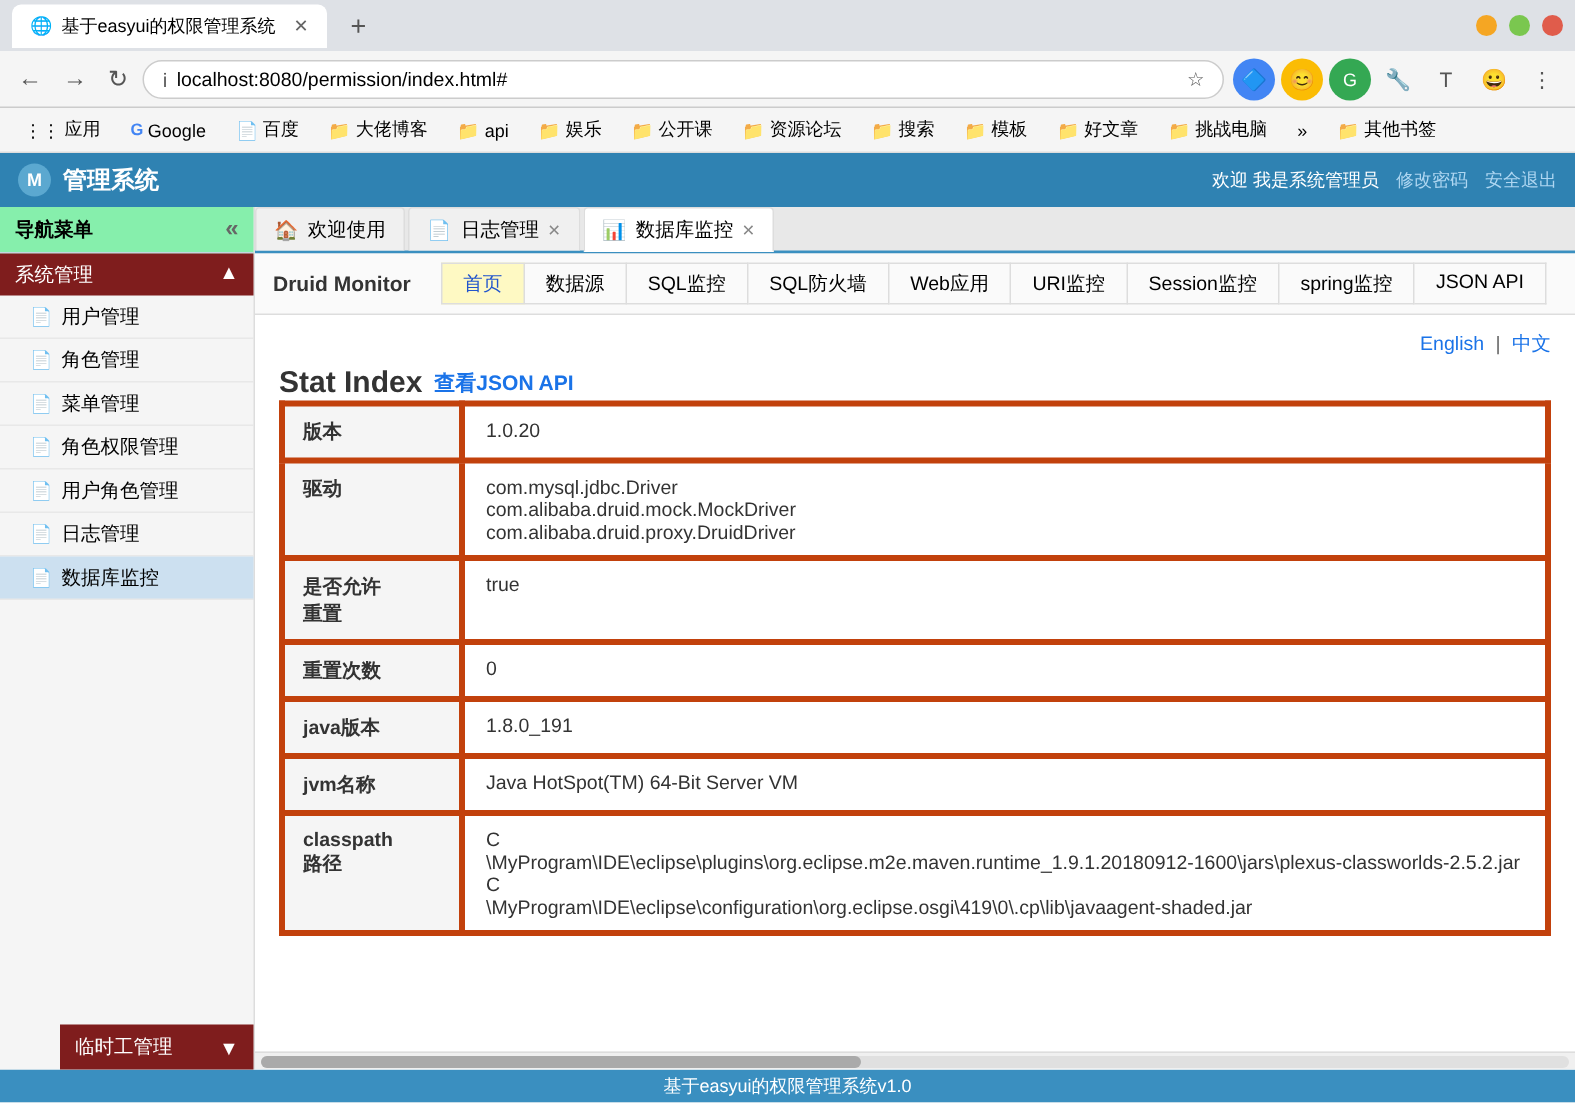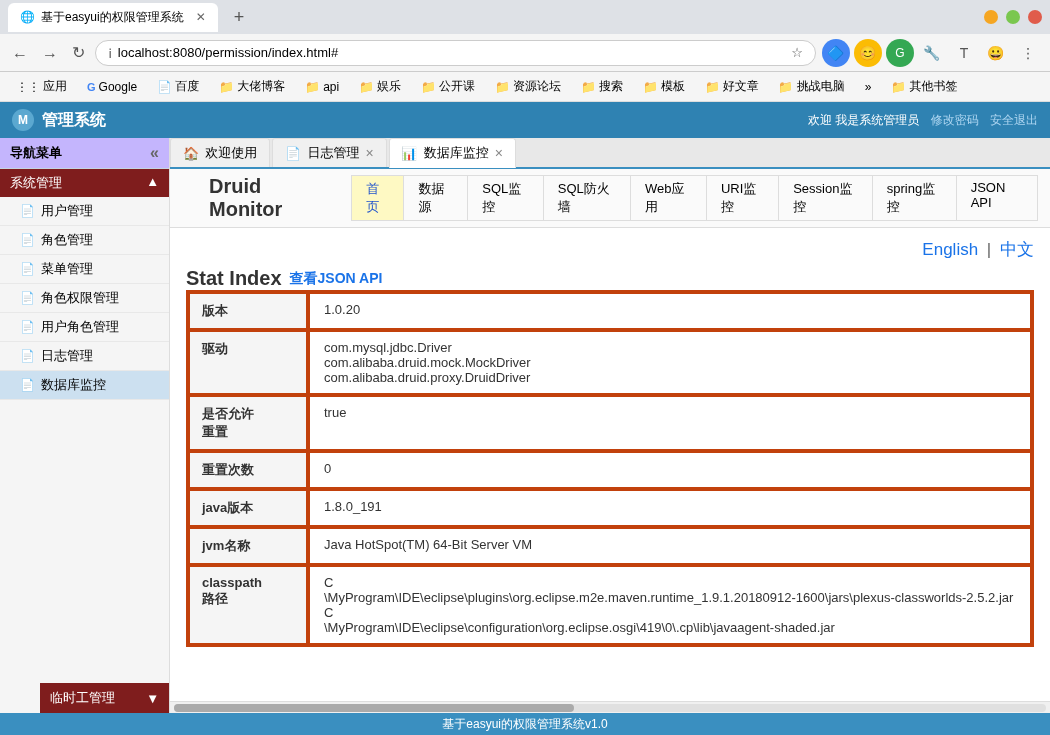--- a/index.html
+++ b/index.html
@@ -29,51 +29,51 @@
     .app-header { background: #2f82b2; height: 36px; display: flex; align-items: center; padding: 0 12px; }
     .app-logo { color: white; font-size: 16px; font-weight: bold; display: flex; align-items: center; gap: 8px; }
     .app-logo-icon { width: 22px; height: 22px; border-radius: 50%; background: #5ba8d0; display: flex; align-items: center; justify-content: center; font-size: 12px; color: white; }
     .app-welcome { margin-left: auto; color: white; font-size: 12px; }
     .app-welcome a { color: #aed6f1; text-decoration: none; margin-left: 8px; cursor: pointer; }
 
     .app-body { display: flex; height: calc(735px - 34px - 38px - 30px - 36px - 22px); }
 
     
     .sidebar { width: 170px; background: #f5f5f5; border-right: 1px solid #ddd; display: flex; flex-direction: column; }
-    .sidebar-header { background: #c4b5fd; padding: 6px 10px; font-size: 13px; font-weight: bold; display: flex; align-items: center; justify-content: space-between; border-bottom: 1px solid #c5d5e0; }
+    .sidebar-header { background: #86efac; padding: 6px 10px; font-size: 13px; font-weight: bold; display: flex; align-items: center; justify-content: space-between; border-bottom: 1px solid #c5d5e0; }
     .sidebar-collapse-btn { font-size: 16px; cursor: pointer; color: #666; }
     .sidebar-section { }
     .sidebar-section-header { background: #7f1d1d; color: white; padding: 5px 10px; font-size: 13px; display: flex; align-items: flex-start; justify-content: space-between; cursor: pointer; }
     .sidebar-item { padding: 5px 10px 5px 20px; font-size: 13px; cursor: pointer; display: flex; align-items: center; gap: 6px; border-bottom: 1px solid #e8e8e8; }
     .sidebar-item.active { background: #cce0f0; }
     .sidebar-item-icon { font-size: 12px; color: #666; }
     .sidebar-bottom { margin-top: auto; background: #7f1d1d; color: white; padding: 6px 10px; display: flex; align-items: center; justify-content: space-between; cursor: pointer; margin-left: 40px; }
 
     
     .main-content { flex: 1; display: flex; flex-direction: column; background: white; overflow: hidden; }
 
     
     .tabs-bar { background: #e8e8e8; display: flex; align-items: flex-end; padding: 0 0; border-bottom: 2px solid #3a8fc0; }
     .tab { padding: 5px 12px; font-size: 13px; cursor: pointer; border: 1px solid #ddd; border-bottom: none; border-radius: 3px 3px 0 0; margin-right: 2px; display: flex; align-items: center; gap: 6px; background: #f0f0f0; }
     .tab.active { background: white; border-bottom: 1px solid white; margin-bottom: -1px; }
     .tab .tab-close { font-size: 14px; color: #888; cursor: pointer; }
 
     
     .druid-header { display: flex; align-items: center; padding: 6px 12px; border-bottom: 1px solid #ddd; background: #fafafa; }
-    .druid-title { font-size: 20px; font-weight: bold; color: #333; margin-right: 20px; margin-left: 27px; }
+    .druid-title { font-size: 14px; font-weight: bold; color: #333; margin-right: 20px; }
     .druid-nav { display: flex; gap: 0; }
     .druid-nav-item { padding: 4px 14px; font-size: 13px; cursor: pointer; border: 1px solid #ddd; border-left: none; }
     .druid-nav-item:first-child { border-left: 1px solid #ddd; }
     .druid-nav-item.active { background: #fef9c3; color: #2255cc; }
 
     
     .content-area { flex: 1; overflow-y: auto; padding: 10px 16px; }
     .stat-title { font-size: 20px; font-weight: bold; color: #333; margin-bottom: 0; display: flex; align-items: center; gap: 8px; }
     .stat-title .json-link { color: #1a73e8; font-size: 14px; text-decoration: none; cursor: pointer; }
-    .lang-switch { text-align: right; font-size: 17px; margin-bottom: 6px; }
+    .lang-switch { text-align: right; font-size: 13px; margin-bottom: 6px; }
     .lang-switch a { color: #1a73e8; text-decoration: none; cursor: pointer; }
     .lang-switch .sep { color: #666; margin: 0 4px; }
 
     
     .stat-table { width: 100%; border-collapse: collapse; }
     .stat-table td { border: 4px solid #c2410c; padding: 8px 12px; vertical-align: top; margin-left: 28px; }
     .stat-table tr td:first-child { background: #f5f5f5; font-weight: bold; width: 120px; color: #333; }
     .stat-table tr td:last-child { color: #333; padding-left: 14px; }
 
     

